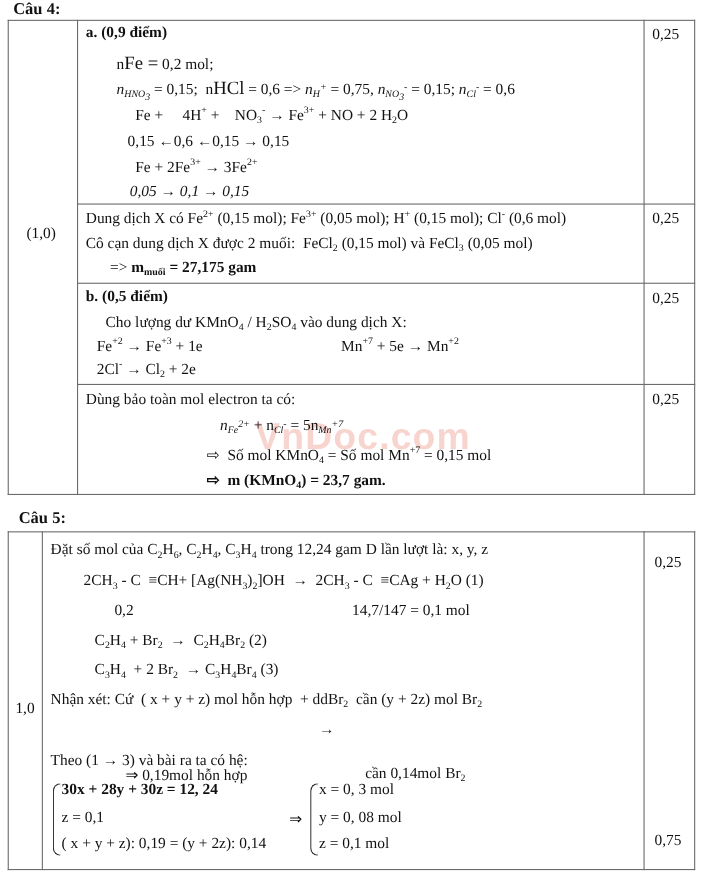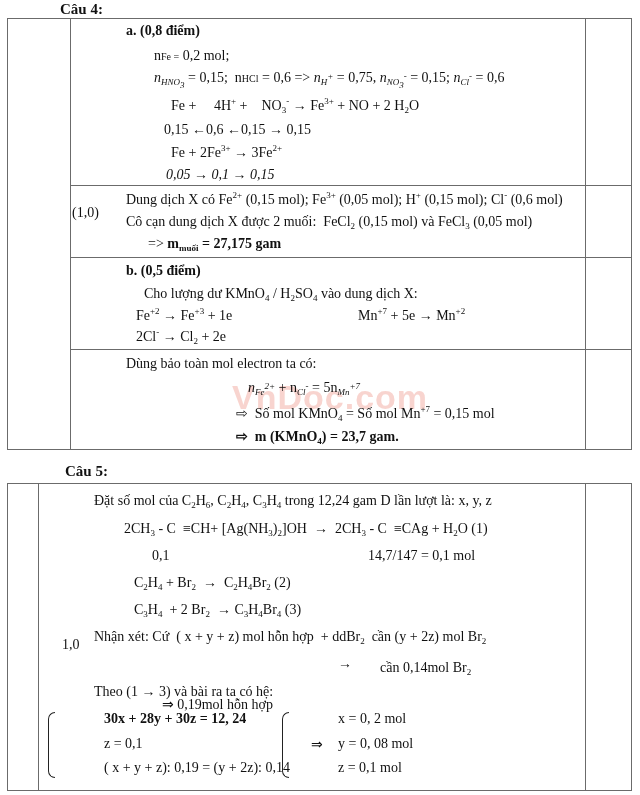--- a/index.html
+++ b/index.html
@@ -1,24 +1,24 @@
 <!DOCTYPE html>
 <html><head>
 <meta charset="utf-8">
 <style>
   html, body { margin:0; padding:0; background:#ffffff; }
   body { width:640px; height:795px; position:relative; overflow:hidden;
          font-family:"Liberation Serif", serif; font-size:14px; color:#111; }
-  .abs { position:absolute; white-space:nowrap;margin-left:48px; }
+  .abs { position:absolute; white-space:nowrap; }
   .b { font-weight:bold; }
   .i { font-style:italic; }
   .line { position:absolute; background:#6b6b6b; }
   sub { font-size:9px; vertical-align:-3px; line-height:0; }
   sup { font-size:9px; vertical-align:6px; line-height:0; }
-  .small { font-size:10px; }
+  .small { font-size:17px; }
   .wm { position:absolute; left:232px; top:378px; font-family:"Liberation Sans", sans-serif;
         font-weight:bold; font-size:34px; color:#f3b2a8; opacity:0.55; letter-spacing:1px; }
   .wm .g { color:#c9d86a; }
   .brace { position:absolute; border-left:1.3px solid #222; border-top:1.3px solid #222; border-bottom:1.3px solid #222;
            border-radius:8px 0 0 8px; width:6px; }
 </style>
 </head>
 <body>
 
 <div class="abs b" style="left:12px;top:1px;font-size:15px;">Câu 4:</div>
@@ -31,21 +31,21 @@
   <div class="line" style="left:70px;top:18px;width:1px;height:432px;"></div>
   <div class="line" style="left:585px;top:18px;width:1px;height:432px;"></div>
   <div class="line" style="left:70px;top:185px;width:562px;height:1px;"></div>
   <div class="line" style="left:70px;top:257px;width:562px;height:1px;"></div>
   <div class="line" style="left:70px;top:349px;width:562px;height:1px;"></div>
 </div>
 
 <div class="abs" style="left:24px;top:205px;">(1,0)</div>
 
 <div>
-  <div class="abs b" style="left:78px;top:23px;">a. (0,8 điểm)</div>
+  <div class="abs b" style="left:78px;top:23px;">a. (0,9 điểm)</div>
   <div class="abs" style="left:593px;top:24px;">0,25</div>
   <div class="abs" style="left:106px;top:48px;">n<span class="small">Fe =</span> 0,2 mol;</div>
   <div class="abs" style="left:106px;top:70px;">
     <span class="i">n</span><sub class="i">HNO<sub>3</sub></sub> = 0,15;&nbsp; n<span class="small">HCl</span> = 0,6 =&gt; <span class="i">n</span><sub class="i">H<sup>+</sup></sub> = 0,75, <span class="i">n</span><sub class="i">NO<sub>3</sub><sup>-</sup></sub> = 0,15; <span class="i">n</span><sub class="i">Cl<sup>-</sup></sub> = 0,6
   </div>
   <div class="abs" style="left:123px;top:98px;">Fe + &nbsp;&nbsp;&nbsp; 4H<sup>+</sup> + &nbsp;&nbsp; NO<sub>3</sub><sup>-</sup> → Fe<sup>3+</sup> + NO + 2 H<sub>2</sub>O</div>
   <div class="abs" style="left:116px;top:122px;">0,15 ←0,6 ←0,15 → 0,15</div>
   <div class="abs" style="left:123px;top:145px;">Fe + 2Fe<sup>3+</sup> → 3Fe<sup>2+</sup></div>
   <div class="abs" style="left:118px;top:167px;font-style:italic;">0,05 → 0,1 → 0,15</div>
 </div>
@@ -85,32 +85,32 @@
   <div class="line" style="left:38px;top:483px;width:1px;height:308px;"></div>
   <div class="line" style="left:585px;top:483px;width:1px;height:308px;"></div>
 </div>
 
 <div class="abs" style="left:14px;top:637px;">1,0</div>
 <div class="abs" style="left:595px;top:504px;">0,25</div>
 <div class="abs" style="left:595px;top:757px;">0,75</div>
 
 <div class="abs" style="left:46px;top:493px;">Đặt số mol của C<sub>2</sub>H<sub>6</sub>, C<sub>2</sub>H<sub>4</sub>, C<sub>3</sub>H<sub>4</sub> trong 12,24 gam D lần lượt là: x, y, z</div>
 <div class="abs" style="left:76px;top:521px;">2CH<sub>3</sub> - C &nbsp;≡CH+ [Ag(NH<sub>3</sub>)<sub>2</sub>]OH &nbsp;→&nbsp; 2CH<sub>3</sub> - C &nbsp;≡CAg + H<sub>2</sub>O (1)</div>
-<div class="abs" style="left:104px;top:548px;">0,1</div>
+<div class="abs" style="left:104px;top:548px;">0,2</div>
 <div class="abs" style="left:320px;top:548px;">14,7/147 = 0,1 mol</div>
 <div class="abs" style="left:86px;top:575px;">C<sub>2</sub>H<sub>4</sub> + Br<sub>2</sub> &nbsp;→&nbsp; C<sub>2</sub>H<sub>4</sub>Br<sub>2</sub> (2)</div>
 <div class="abs" style="left:86px;top:602px;">C<sub>3</sub>H<sub>4</sub> &nbsp;+ 2 Br<sub>2</sub> &nbsp;→ C<sub>3</sub>H<sub>4</sub>Br<sub>4</sub> (3)</div>
 <div class="abs" style="left:46px;top:629px;">Nhận xét: Cứ &nbsp;( x + y + z) mol hỗn hợp &nbsp;+ ddBr<sub>2</sub> &nbsp;cần (y + 2z) mol Br<sub>2</sub></div>
 <div class="abs" style="left:114px;top:696px;">⇒ 0,19mol hỗn hợp</div>
 <div class="abs" style="left:290px;top:656px;">→</div>
-<div class="abs" style="left:332px;top:660px;">cần 0,14mol Br<sub>2</sub></div>
+<div class="abs" style="left:332px;top:696px;">cần 0,14mol Br<sub>2</sub></div>
 <div class="abs" style="left:46px;top:684px;">Theo (1 → 3) và bài ra ta có hệ:</div>
 
 <div class="brace" style="left:48px;top:712px;height:64px;"></div>
 <div class="abs" style="left:56px;top:711px;font-weight:bold;">30x + 28y + 30z = 12, 24</div>
 <div class="abs" style="left:56px;top:736px;">z = 0,1</div>
 <div class="abs" style="left:56px;top:760px;">( x + y + z): 0,19 = (y + 2z): 0,14</div>
 
 <div class="abs" style="left:263px;top:736px;">⇒</div>
 <div class="brace" style="left:282px;top:712px;height:64px;"></div>
-<div class="abs" style="left:290px;top:711px;">x = 0, 2 mol</div>
+<div class="abs" style="left:290px;top:711px;">x = 0, 3 mol</div>
 <div class="abs" style="left:290px;top:736px;">y = 0, 08 mol</div>
 <div class="abs" style="left:290px;top:760px;">z = 0,1 mol</div>
 
 </body></html>

